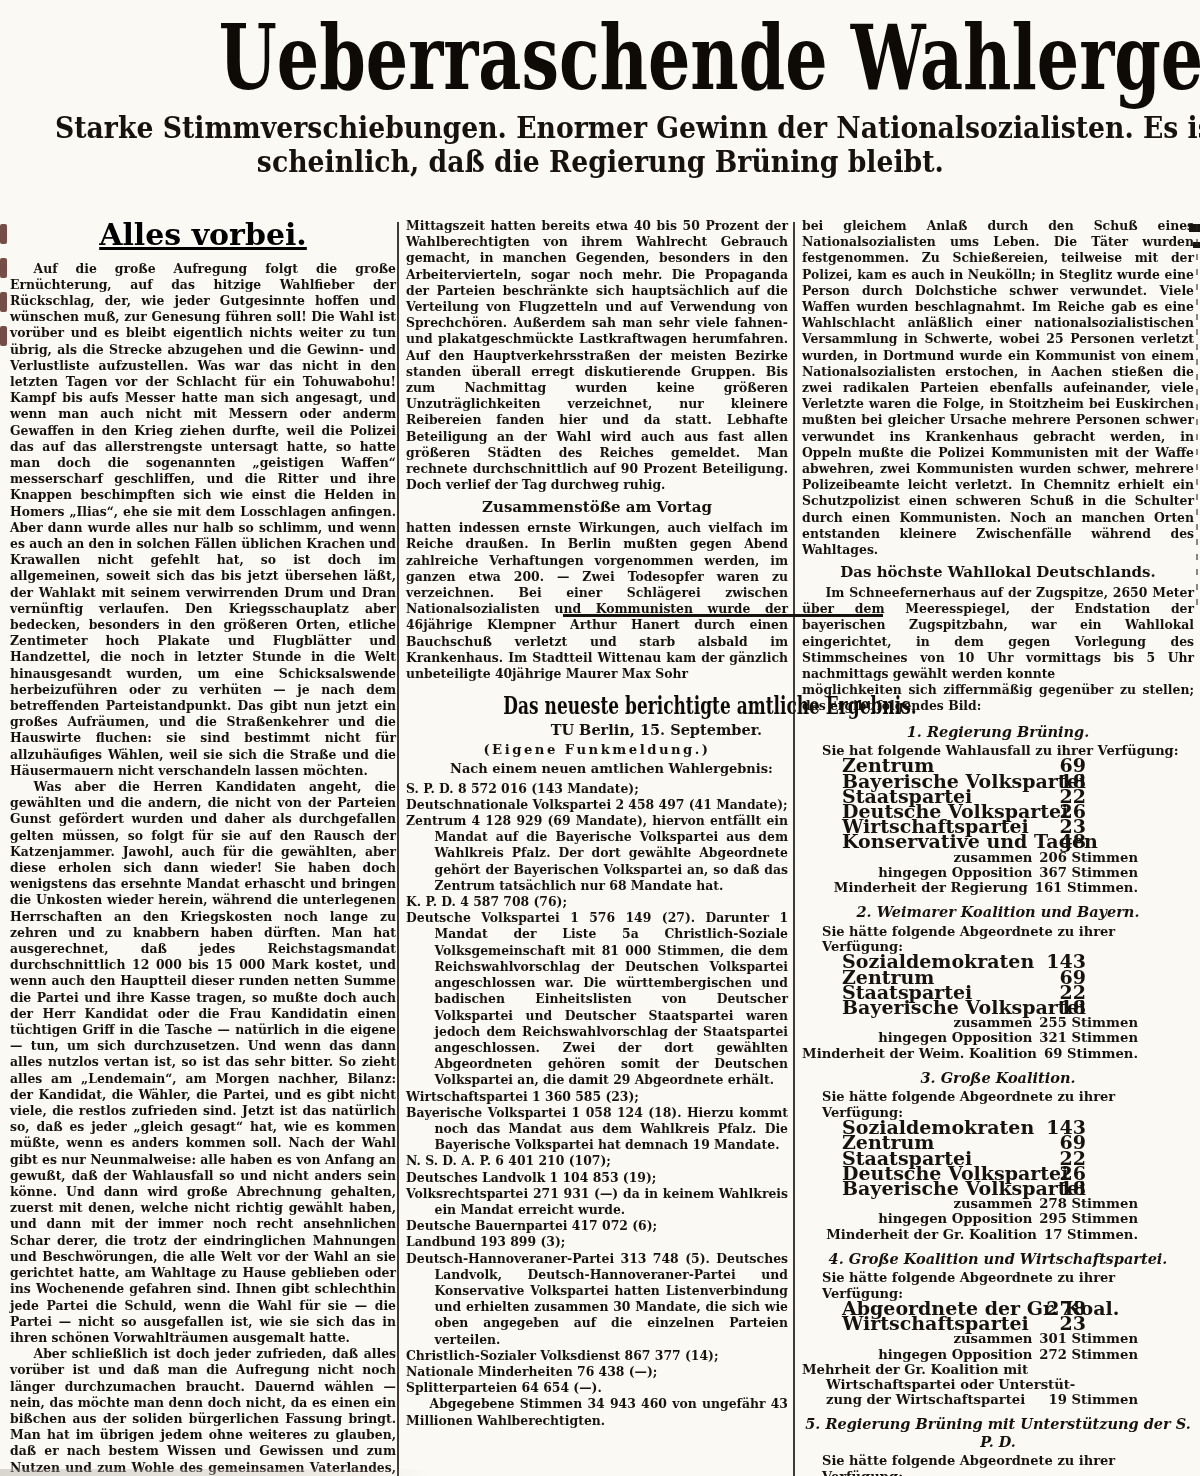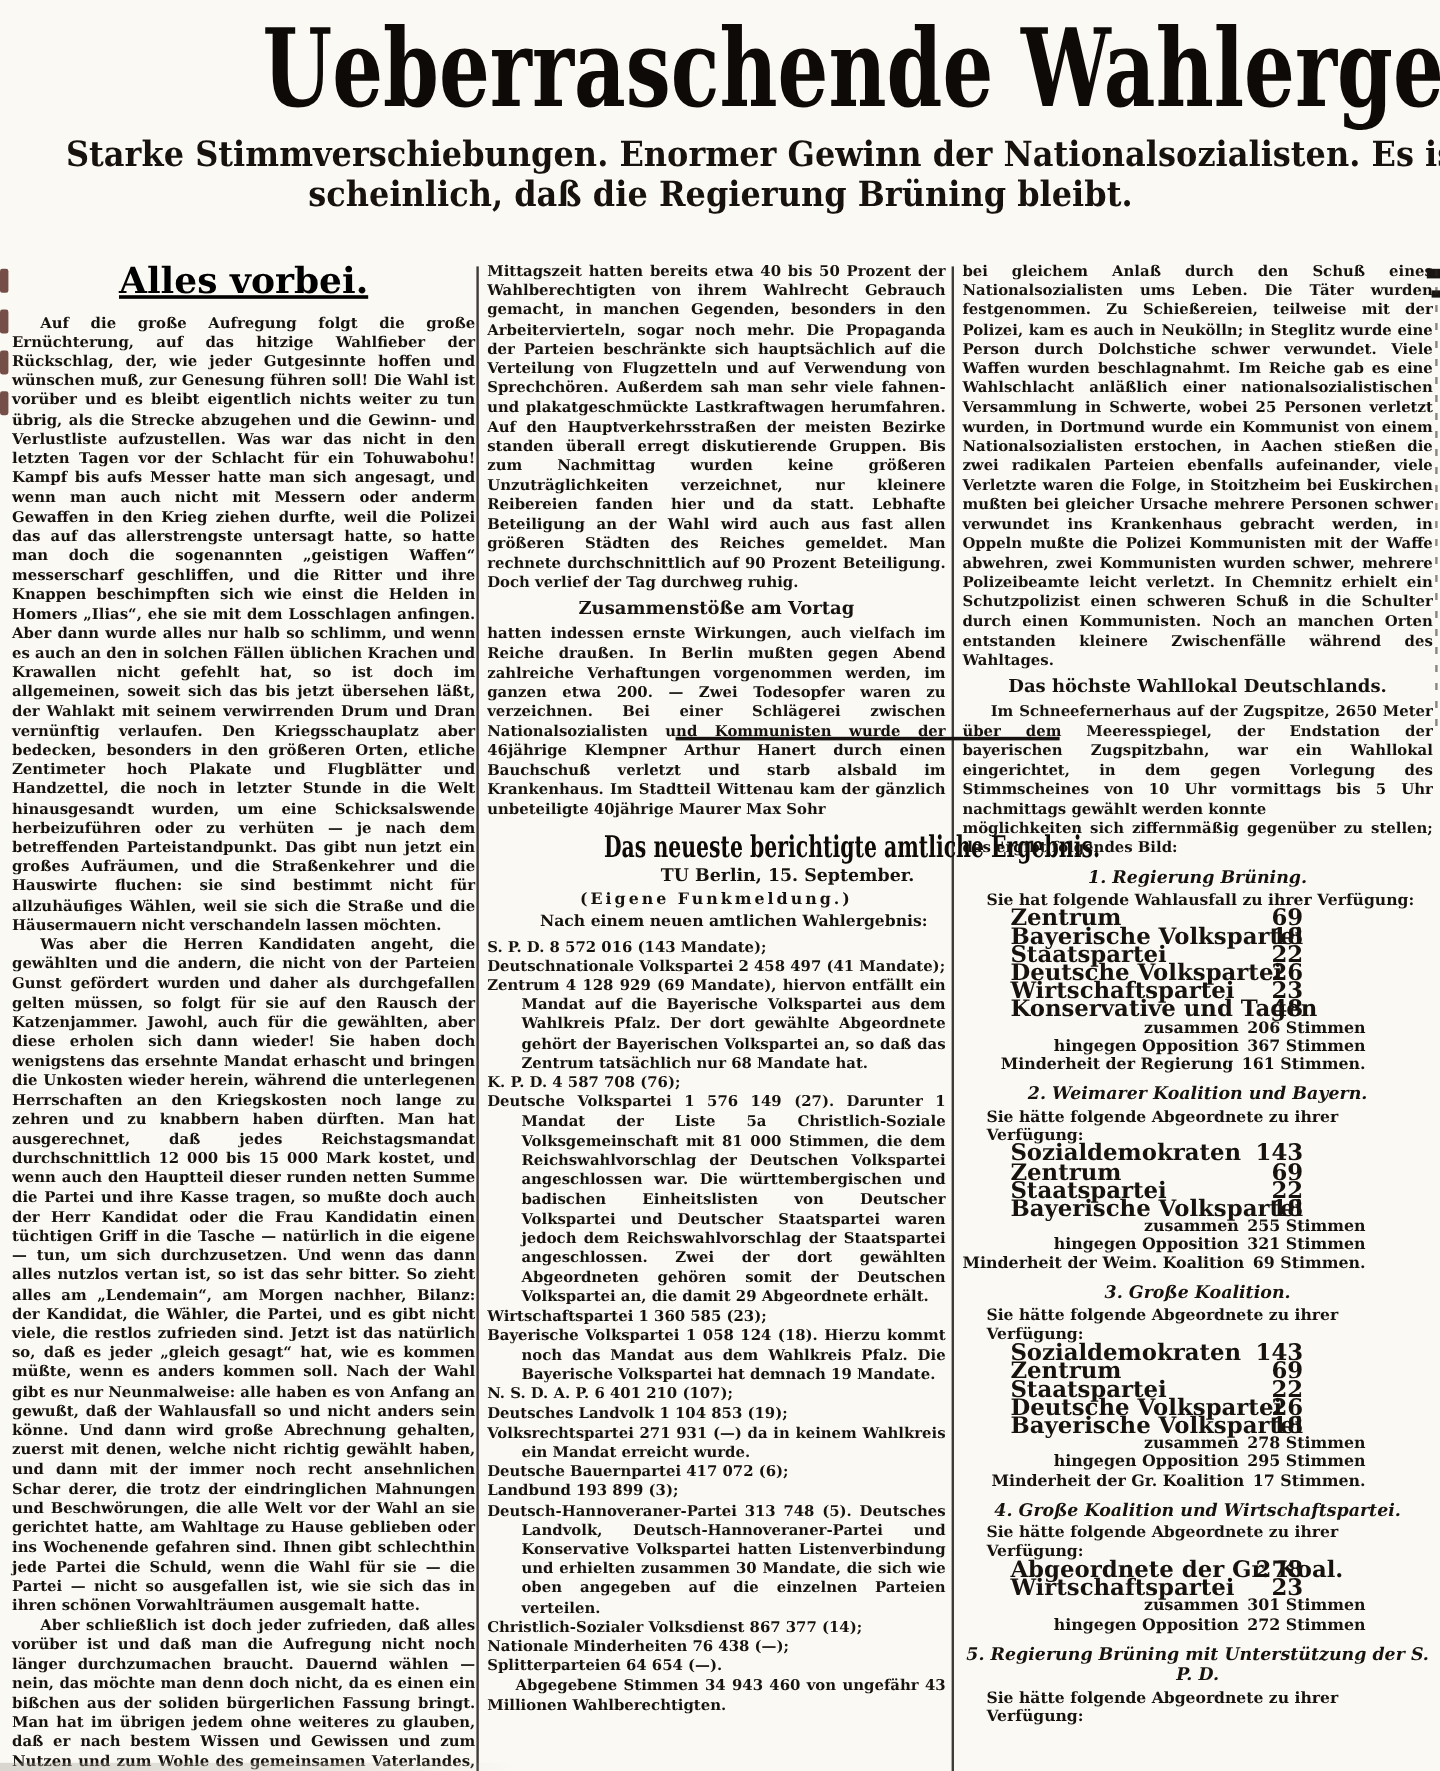--- a/index.html
+++ b/index.html
@@ -164,20 +164,25 @@
       <div class="sum-line"><span>Minderheit der Gr. Koalition</span><span class="v">17 Stimmen.</span></div>
     </div>
 
     <div class="combo">
       <div class="combo-title">4. Große Koalition und Wirtschaftspartei.</div>
       <div class="combo-intro">Sie hätte folgende Abgeordnete zu ihrer Verfügung:</div>
       <div class="t-row"><span>Abgeordnete der Gr. Koal.</span><span class="t-val">278</span></div>
       <div class="t-row"><span>Wirtschaftspartei</span><span class="t-val">23</span></div>
       <div class="sum-line"><span>zusammen</span><span class="v">301 Stimmen</span></div>
       <div class="sum-line"><span>hingegen Opposition</span><span class="v">272 Stimmen</span></div>
+      <div class="maj">
+        <div class="l1">Mehrheit der Gr. Koalition mit</div>
+        <div class="l2">Wirtschaftspartei oder Unterstüt-</div>
+        <div class="l3"><span class="t">zung der Wirtschaftspartei</span><span class="v">19 Stimmen</span></div>
+      </div>
     </div>
 
     <div class="combo">
       <div class="combo-title">5. Regierung Brüning mit Unterstützung der S. P. D.</div>
       <div class="combo-intro">Sie hätte folgende Abgeordnete zu ihrer Verfügung:</div>
 
     </div>
 
   </section>
 

